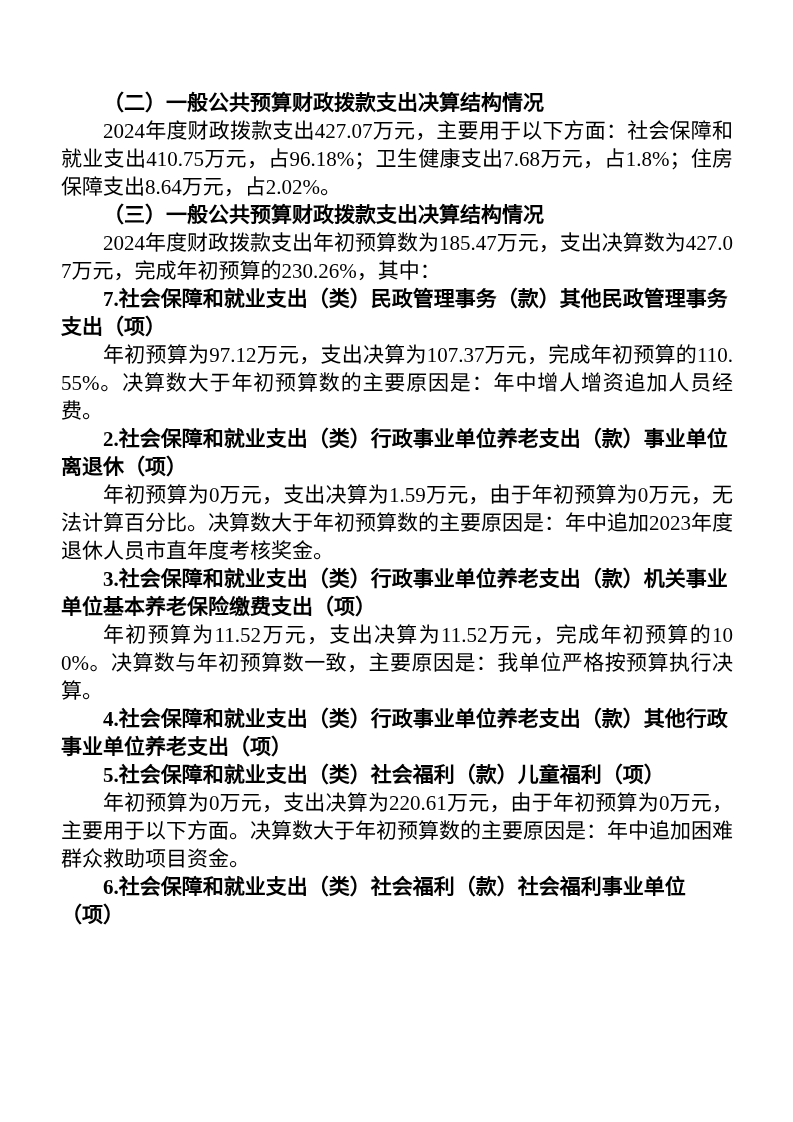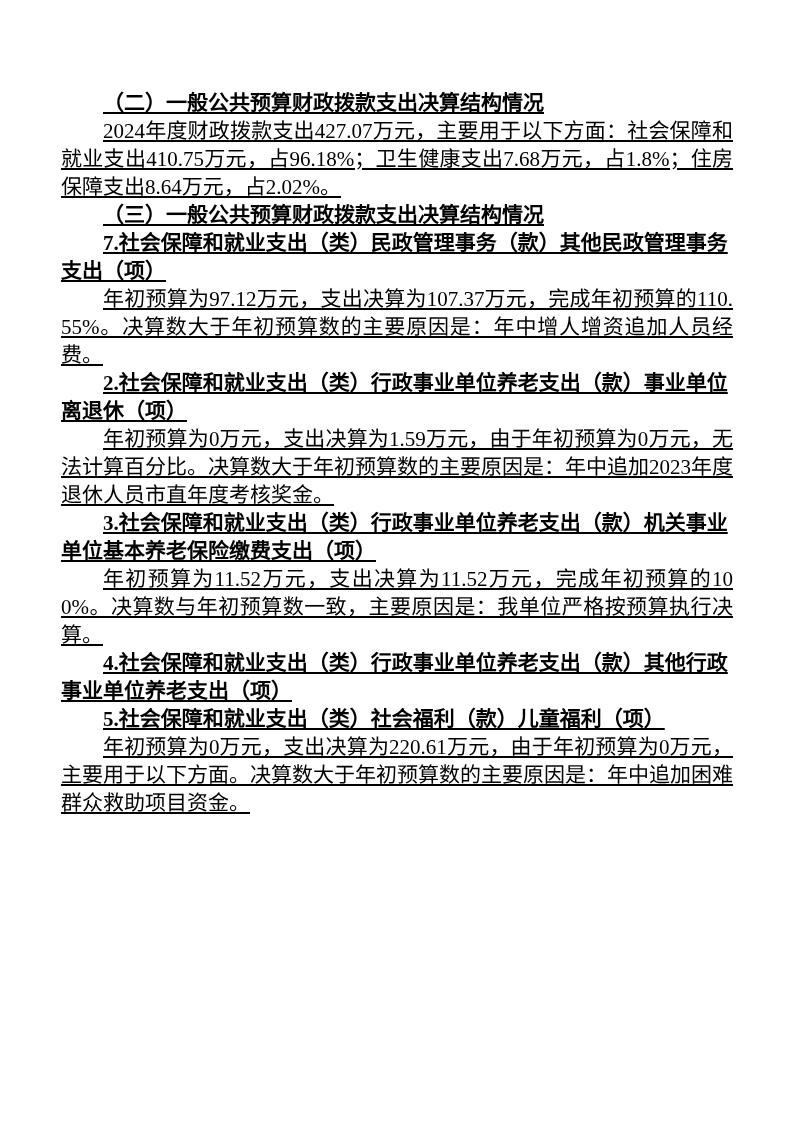--- a/index.html
+++ b/index.html
@@ -18,21 +18,20 @@
     overflow: hidden;
     color: #000000;
     font-family: "Liberation Serif", "DejaVu Serif", serif;
     font-size: 21px;
     line-height: 28px;
   }
   .doc-body p.block {
     margin: 0;
     padding: 0;
     text-indent: 2em;
-    text-decoration: underline;
   }
   .doc-body p.paragraph {
     text-align: justify;
     word-break: break-all;
     font-weight: 400;
   }
   .doc-body p.section-heading,
   .doc-body p.item-heading {
     font-weight: 700;
     text-align: left;
@@ -40,23 +39,25 @@
   }
 </style>
 </head>
 <body>
 
 <div class="page" style="background: rgb(255, 255, 255); color: rgb(0, 0, 0);">
   <div class="doc-body">
       <p class="block section-heading">（二）一般公共预算财政拨款支出决算结构情况</p>
       <p class="block paragraph">2024年度财政拨款支出427.07万元，主要用于以下方面：社会保障和就业支出410.75万元，占96.18%；卫生健康支出7.68万元，占1.8%；住房保障支出8.64万元，占2.02%。</p>
       <p class="block section-heading">（三）一般公共预算财政拨款支出决算结构情况</p>
+      <p class="block paragraph">2024年度财政拨款支出年初预算数为185.47万元，支出决算数为427.07万元，完成年初预算的230.26%，其中：</p>
       <p class="block item-heading">7.社会保障和就业支出（类）民政管理事务（款）其他民政管理事务支出（项）</p>
       <p class="block paragraph">年初预算为97.12万元，支出决算为107.37万元，完成年初预算的110.55%。决算数大于年初预算数的主要原因是：年中增人增资追加人员经费。</p>
       <p class="block item-heading">2.社会保障和就业支出（类）行政事业单位养老支出（款）事业单位离退休（项）</p>
       <p class="block paragraph">年初预算为0万元，支出决算为1.59万元，由于年初预算为0万元，无法计算百分比。决算数大于年初预算数的主要原因是：年中追加2023年度退休人员市直年度考核奖金。</p>
       <p class="block item-heading">3.社会保障和就业支出（类）行政事业单位养老支出（款）机关事业单位基本养老保险缴费支出（项）</p>
       <p class="block paragraph">年初预算为11.52万元，支出决算为11.52万元，完成年初预算的100%。决算数与年初预算数一致，主要原因是：我单位严格按预算执行决算。</p>
       <p class="block item-heading">4.社会保障和就业支出（类）行政事业单位养老支出（款）其他行政事业单位养老支出（项）</p>
       <p class="block item-heading">5.社会保障和就业支出（类）社会福利（款）儿童福利（项）</p>
       <p class="block paragraph">年初预算为0万元，支出决算为220.61万元，由于年初预算为0万元，主要用于以下方面。决算数大于年初预算数的主要原因是：年中追加困难群众救助项目资金。</p>
+      <p class="block item-heading">6.社会保障和就业支出（类）社会福利（款）社会福利事业单位（项）</p>
     </div>
 </div>
 
 </body></html>

